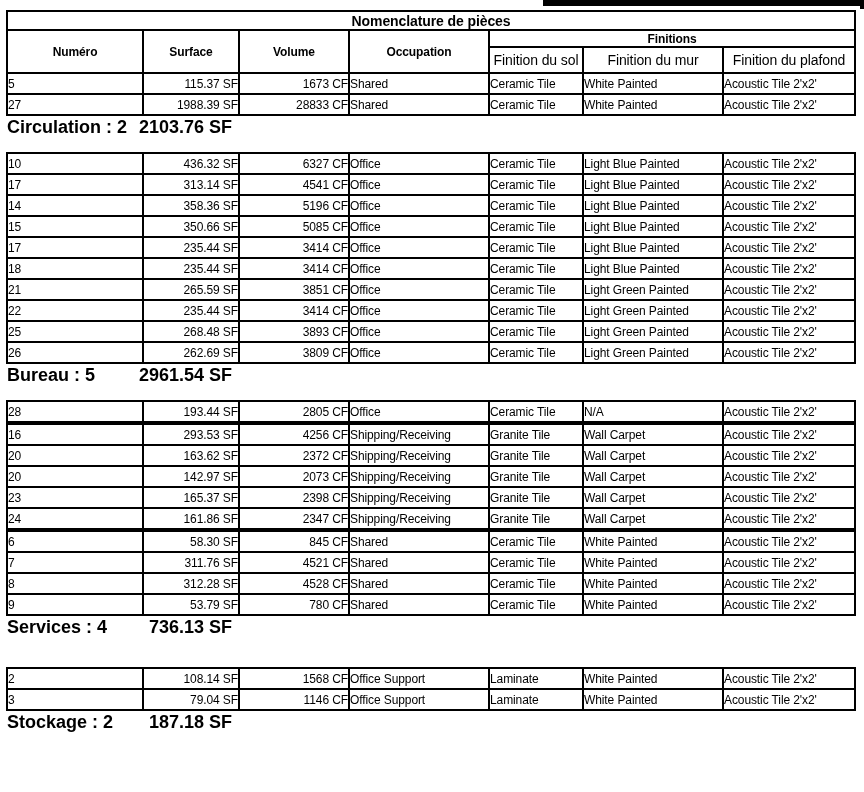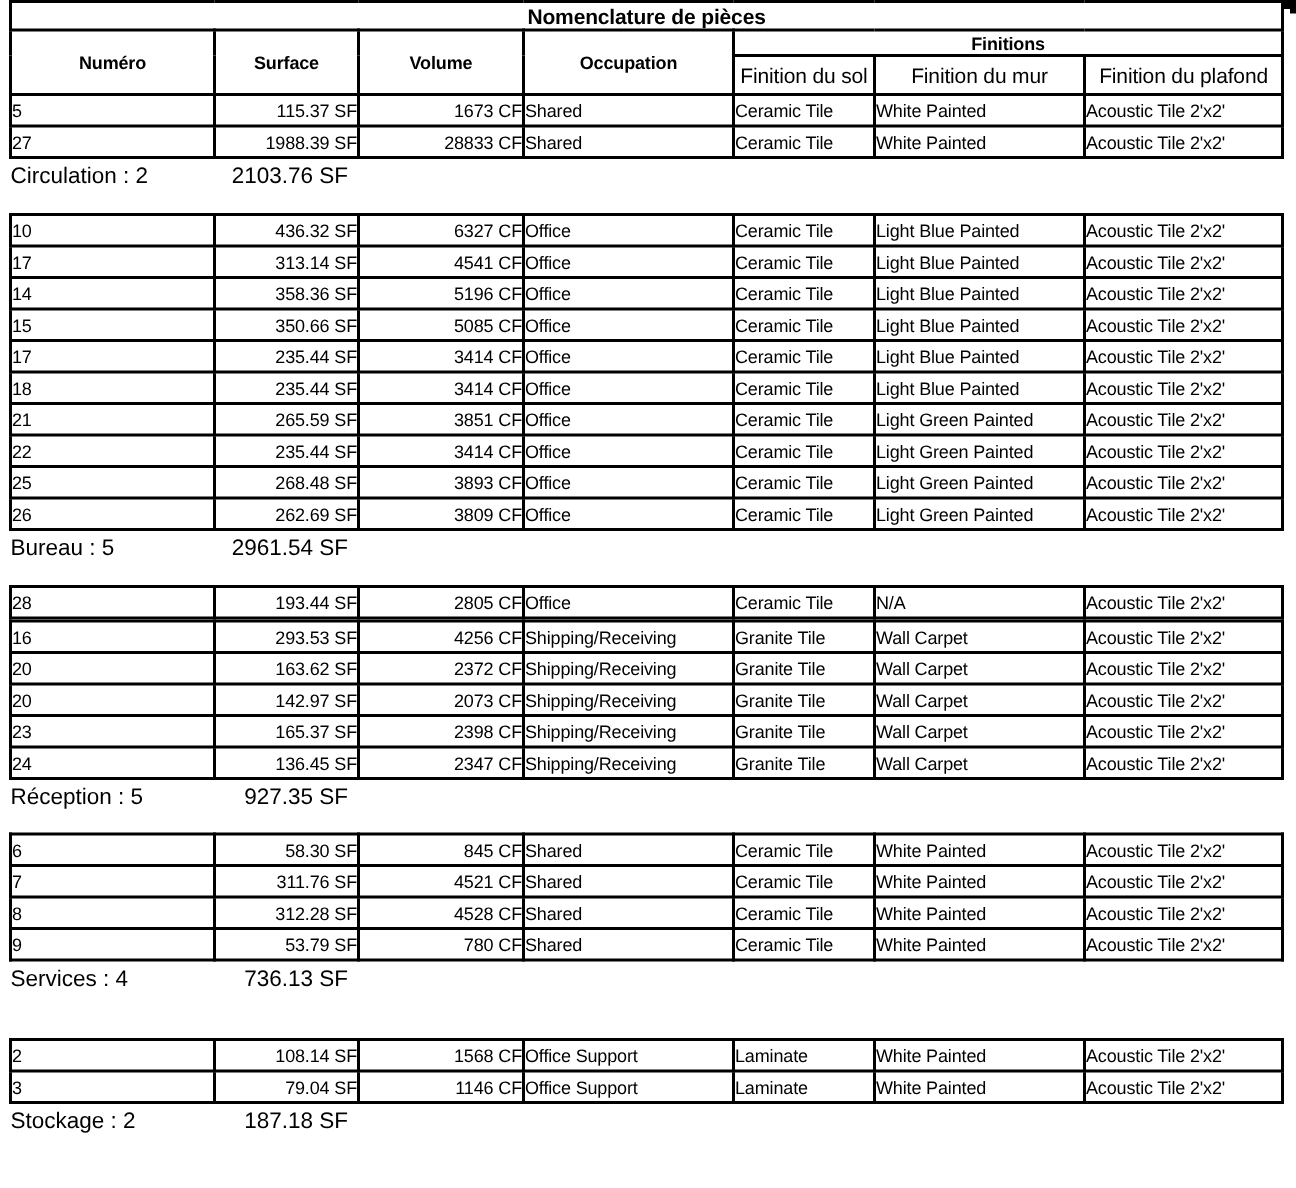--- a/index.html
+++ b/index.html
@@ -1,21 +1,21 @@
 <!DOCTYPE html>
 <html><head>
 <meta charset="utf-8">
 <style>
   html,body{margin:0;padding:0;background:#fff;}
   body{
     width:864px;height:792px;position:relative;overflow:hidden;
     font-family:"Liberation Sans",sans-serif;color:#000;
     -webkit-font-smoothing:none;
   }
-  .page{position:relative;padding:0 0 0 6px;}
+  .page{position:relative;padding:10px 0 0 6px;}
   
   .top-artifact{position:absolute;left:543px;top:0;width:321px;height:6px;background:#000;}
   .top-artifact::after{content:"";position:absolute;right:0;top:0;width:4px;height:9px;background:#000;}
 
   table.schedule{border-collapse:collapse;table-layout:fixed;width:848px;background:#fff;}
   table.schedule td,table.schedule th{
     border:2px solid #000;padding:0;overflow:hidden;white-space:nowrap;
     font-size:12px;letter-spacing:-0.1px;vertical-align:middle;
   }
   col.c0{width:136px}col.c1{width:96px}col.c2{width:110px}col.c3{width:140px}
@@ -28,21 +28,21 @@
   th.fin-group{height:15px;font-size:13.5px;font-weight:bold;text-align:center;}
   tr.sub-row th{height:24px;font-size:14px;font-weight:normal;text-align:center;}
 
   
   td.c0{padding-left:3px;text-align:left;height:19px;}
   td.c1{padding-right:17px;text-align:right;}
   td.c2{padding-right:14px;text-align:right;}
   td.c3,td.c4,td.c5,td.c6{padding-left:3px;text-align:left;}
 
   
-  .summary{position:relative;height:19px;margin:2px 0 15px 1px;font-size:15px;line-height:19px;}
+  .summary{position:relative;height:19px;margin:2px 0 15px 1px;font-size:18px;line-height:19px;font-weight:bold;}
   .summary .value{position:absolute;left:71px;top:0;width:154px;text-align:right;}
   .summary.two-line{height:36px;margin-top:4px;margin-bottom:2px;}
   .summary.two-line .line2{position:absolute;left:0;top:17px;line-height:17px;}
   .summary.two-line .count{position:absolute;left:107px;top:0;}
   .summary.gap-md{margin-bottom:14px;}
   .summary.gap-lg{margin-bottom:30px;}
   .summary.gap-none{margin-bottom:0;}
 </style>
 </head>
 <body>
@@ -277,33 +277,29 @@
           <td class="c0">23</td>
           <td class="c1">165.37 SF</td>
           <td class="c2">2398 CF</td>
           <td class="c3">Shipping/Receiving</td>
           <td class="c4">Granite Tile</td>
           <td class="c5">Wall Carpet</td>
           <td class="c6">Acoustic Tile 2'x2'</td>
         </tr>
         <tr>
           <td class="c0">24</td>
-          <td class="c1">136.45 SF</td>
+          <td class="c1">161.86 SF</td>
           <td class="c2">2347 CF</td>
           <td class="c3">Shipping/Receiving</td>
           <td class="c4">Granite Tile</td>
           <td class="c5">Wall Carpet</td>
           <td class="c6">Acoustic Tile 2'x2'</td>
         </tr>
       </tbody>
   </table>
-  <div class="summary gap-md">
-    <span class="label">Réception : 5</span>
-    <span class="value">927.35 SF</span>
-  </div>
 
   <table class="schedule">
     <colgroup>
         <col class="c0">
         <col class="c1">
         <col class="c2">
         <col class="c3">
         <col class="c4">
         <col class="c5">
         <col class="c6">

